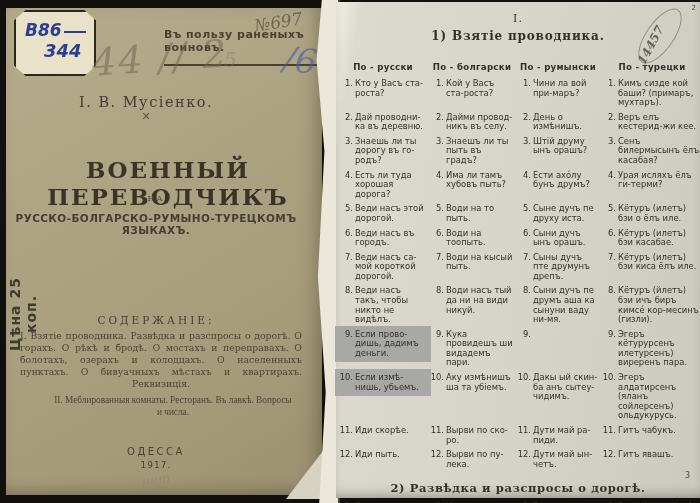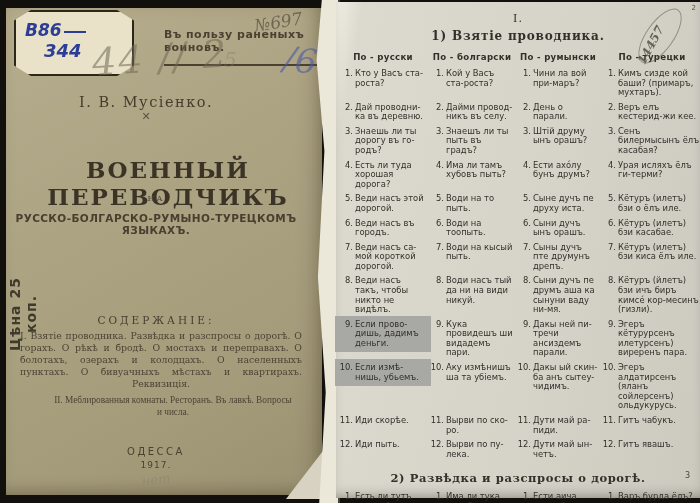--- a/index.html
+++ b/index.html
@@ -10,21 +10,21 @@
   .page-left{position:absolute;left:6px;top:8px;width:316px;height:487px;
     background:linear-gradient(150deg,#b6ad8e 0%,#aca383 40%,#a49b7b 75%,#9a9171 100%);
     box-shadow:inset -14px 0 22px -12px rgba(60,50,30,.45), inset 0 -10px 18px -10px rgba(50,40,20,.4);
     color:#4f4737;}
   .spine-price{position:absolute;left:-38px;top:290px;transform:rotate(-90deg);
     font-family:"DejaVu Sans",sans-serif;font-weight:bold;font-size:14px;
     letter-spacing:1px;color:#3f3a2c;width:110px;text-align:center;}
   .shelf-label{position:absolute;left:8px;top:2px;width:78px;height:62px;
     background:#e9e2c9;border:2px solid #2c2819;
     clip-path:polygon(14% 0,86% 0,100% 16%,100% 84%,86% 100%,14% 100%,0 84%,0 16%);
-    color:#2c3d95;font-style:italic;padding-left:38px;}
+    color:#2c3d95;font-style:italic;}
   .shelf-l1{position:absolute;left:9px;top:8px;font-size:17px;font-weight:bold;}
   .shelf-rule{position:absolute;left:48px;top:19px;width:22px;border-top:2px solid #2c3d95;}
   .shelf-l2{position:absolute;left:28px;top:28px;font-size:18px;font-weight:bold;}
   .charity{position:absolute;left:158px;top:20px;font-size:11px;font-weight:bold;
     letter-spacing:.5px;color:#4a4130;border-bottom:2px solid #4a4130;padding-bottom:10px;}
   .hw-number{position:absolute;left:248px;top:4px;font-family:"DejaVu Serif",serif;
     font-style:italic;font-size:17px;color:#6e6751;transform:rotate(-9deg);}
   .pencil-large{position:absolute;left:86px;top:28px;font-family:"DejaVu Serif",serif;
     font-style:italic;font-size:38px;color:#716a54;opacity:.55;transform:rotate(-4deg);
     letter-spacing:2px;}
@@ -78,21 +78,21 @@
   .bottom-num{position:absolute;right:10px;bottom:18px;font-size:8px;color:#4a463c;}
   .stamp{position:absolute;right:8px;top:14px;width:64px;height:58px;}
   .stamp-oval{position:absolute;left:0;top:6px;width:62px;height:26px;
     border:1.5px solid rgba(85,78,66,.5);border-radius:50%;transform:rotate(-55deg);}
   .stamp-num{position:absolute;left:2px;top:22px;font-family:"DejaVu Serif",serif;
     font-style:italic;font-weight:bold;font-size:12px;color:#4e483b;
     transform:rotate(-62deg);opacity:.8;}
   .chapter{margin:10px 0 4px;text-align:center;font-family:"DejaVu Serif",serif;
     font-size:11px;letter-spacing:1px;}
   .sec-title{text-align:center;font-family:"DejaVu Serif",serif;font-weight:bold;
-    font-size:12px;letter-spacing:.8px;margin-bottom:9px;}
+    font-size:12px;letter-spacing:.8px;margin-bottom:19px;}
   .col-heads,.grid{display:grid;grid-template-columns:88px 84px 82px 100px;
     column-gap:3px;padding:0 2px 0 3px;}
   .col-heads{margin-bottom:7px;}
   .col-heads span{text-align:center;font-weight:bold;font-size:8.6px;letter-spacing:.3px;}
   .grid{row-gap:5px;align-items:start;}
   .cell{display:grid;grid-template-columns:14px 1fr;column-gap:2px;
     font-size:8.4px;line-height:1.14;}
   .cell .n{text-align:right;}
   .cell.hl{background:#a8a8a4;box-shadow:0 0 0 4px #a8a8a4;}
   .sec2-title{margin:12px 0 7px;text-align:center;font-family:"DejaVu Serif",serif;
@@ -175,21 +175,21 @@
         <div class="cell">
           <span class="n">2.</span>
           <span class="t">Дай проводни-ка въ деревню.</span>
         </div>
         <div class="cell">
           <span class="n">2.</span>
           <span class="t">Дайми провод-никъ въ селу.</span>
         </div>
         <div class="cell">
           <span class="n">2.</span>
-          <span class="t">День о парали.</span>
+          <span class="t">День о измѣнишъ.</span>
         </div>
         <div class="cell">
           <span class="n">2.</span>
           <span class="t">Веръ елъ кестерид-жи кее.</span>
         </div>
         <div class="cell">
           <span class="n">3.</span>
           <span class="t">Знаешь ли ты дорогу въ го-родъ?</span>
         </div>
         <div class="cell">
@@ -287,21 +287,20 @@
         <div class="cell hl">
           <span class="n">9.</span>
           <span class="t">Если прово-дишь, дадимъ деньги.</span>
         </div>
         <div class="cell">
           <span class="n">9.</span>
           <span class="t">Кука провидешъ ши видадемъ пари.</span>
         </div>
         <div class="cell">
           <span class="n">9.</span>
-          <span class="t">Дакы ней пи-тречи ансиздемъ парали.</span>
         </div>
         <div class="cell">
           <span class="n">9.</span>
           <span class="t">Эгеръ кётурурсенъ илетурсенъ) виреренъ пара.</span>
         </div>
         <div class="cell hl">
           <span class="n">10.</span>
           <span class="t">Если измѣ-нишь, убьемъ.</span>
         </div>
         <div class="cell">

